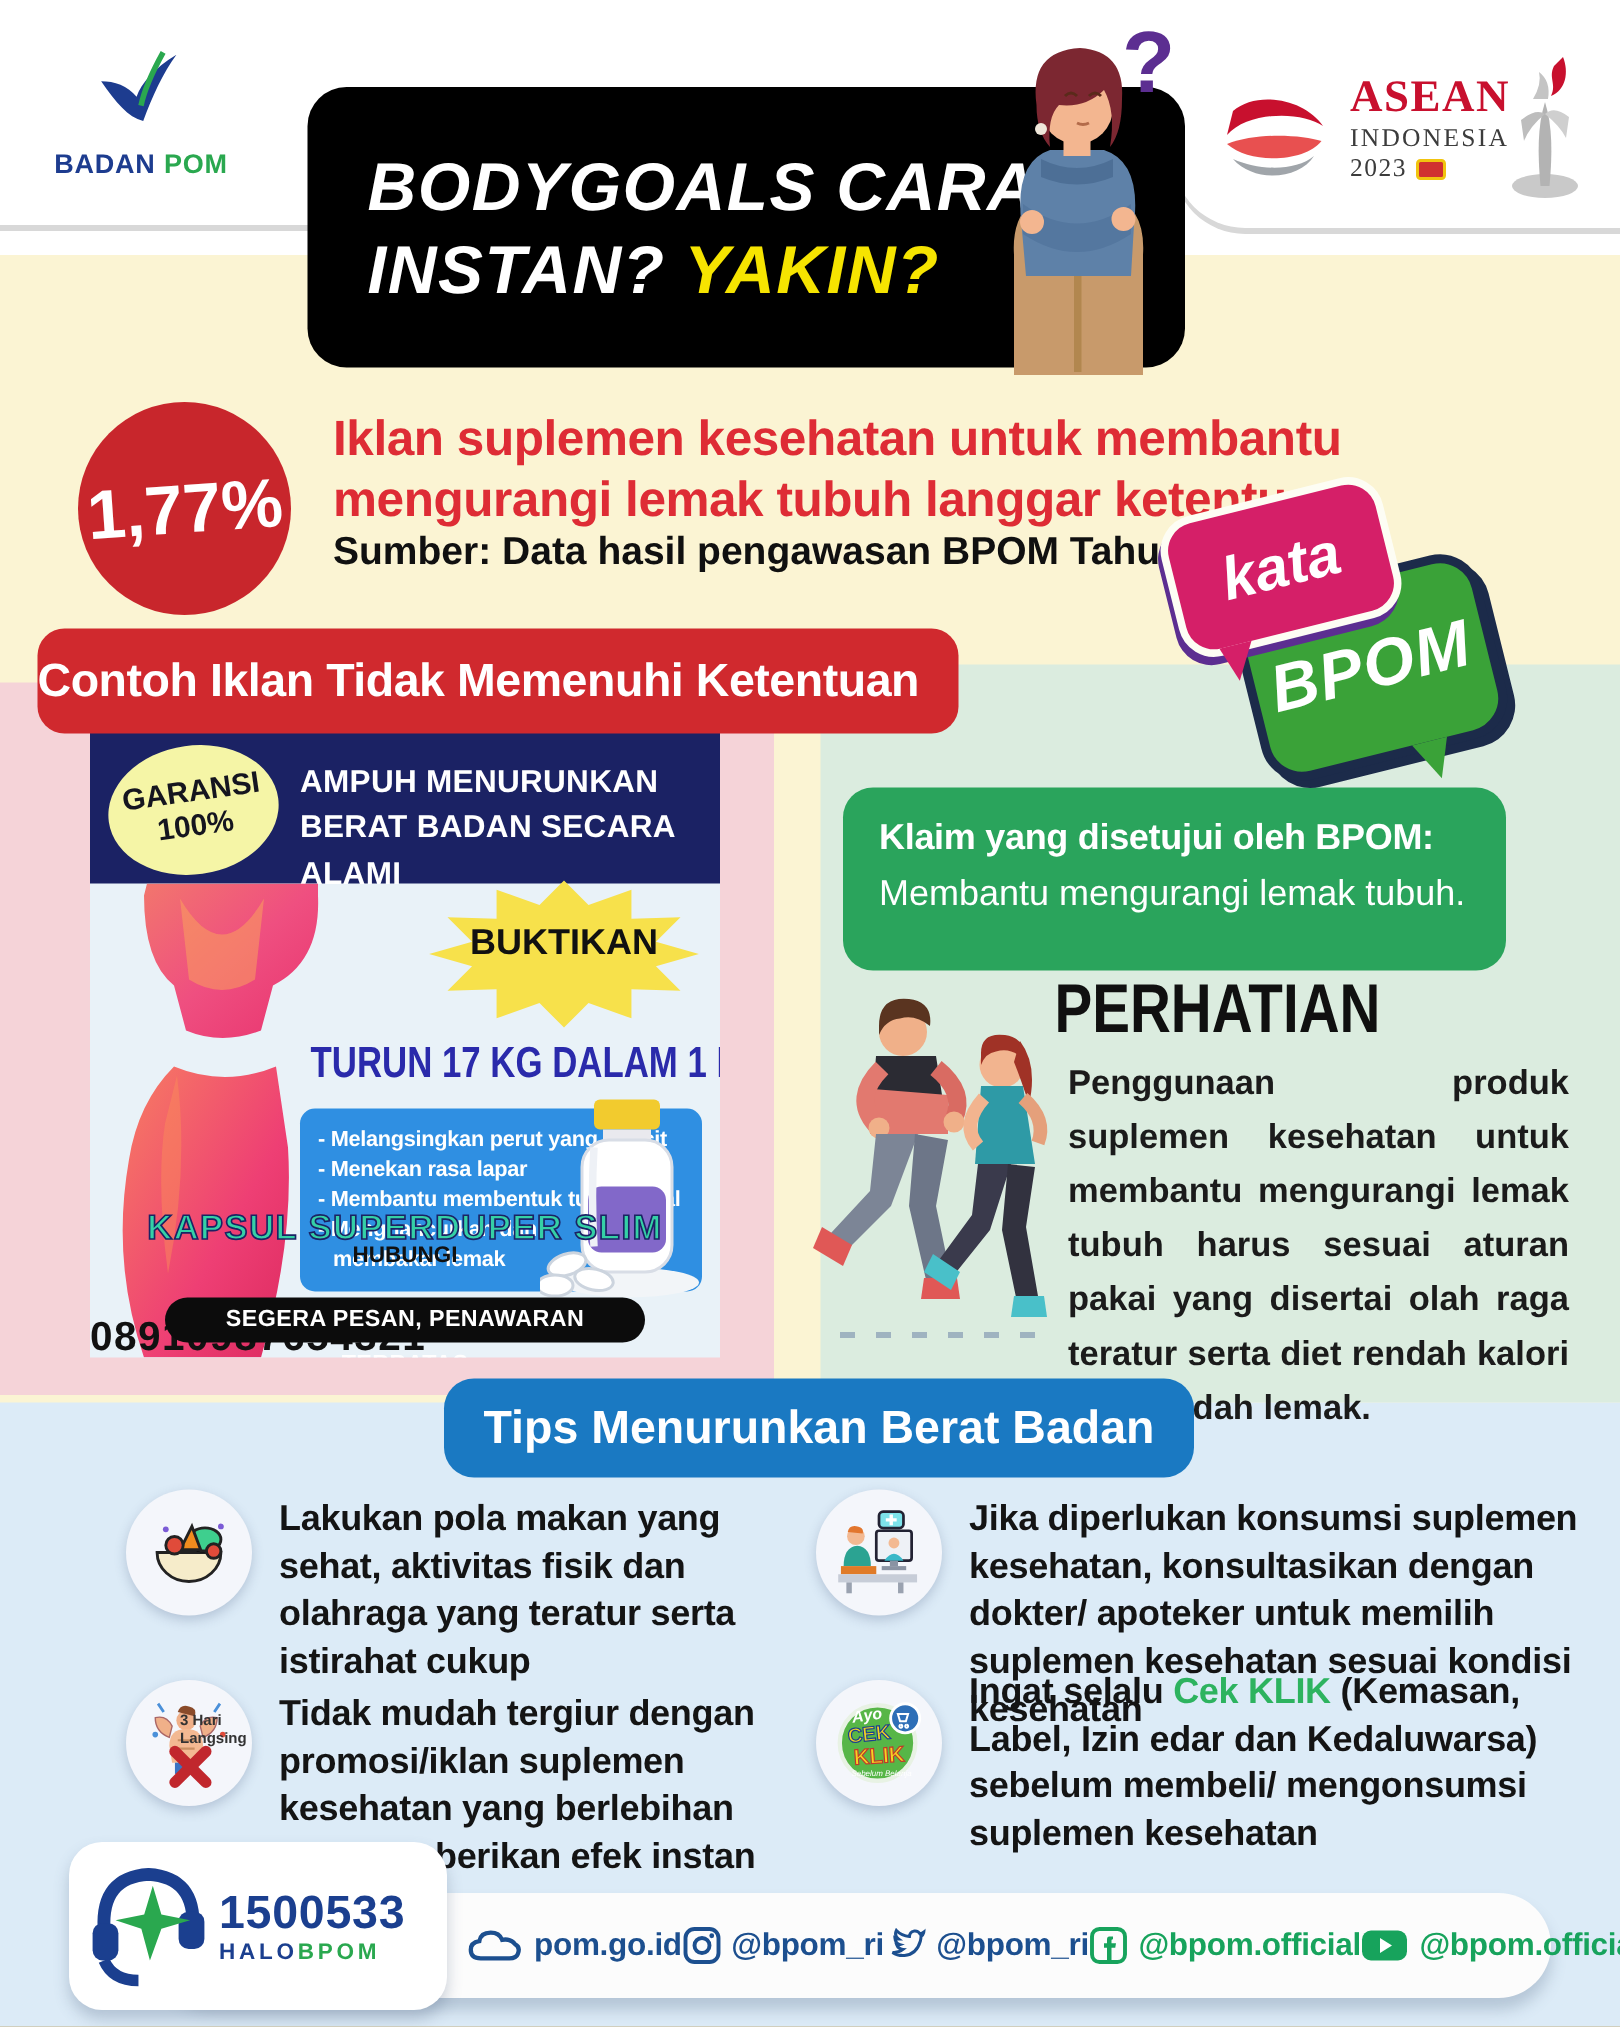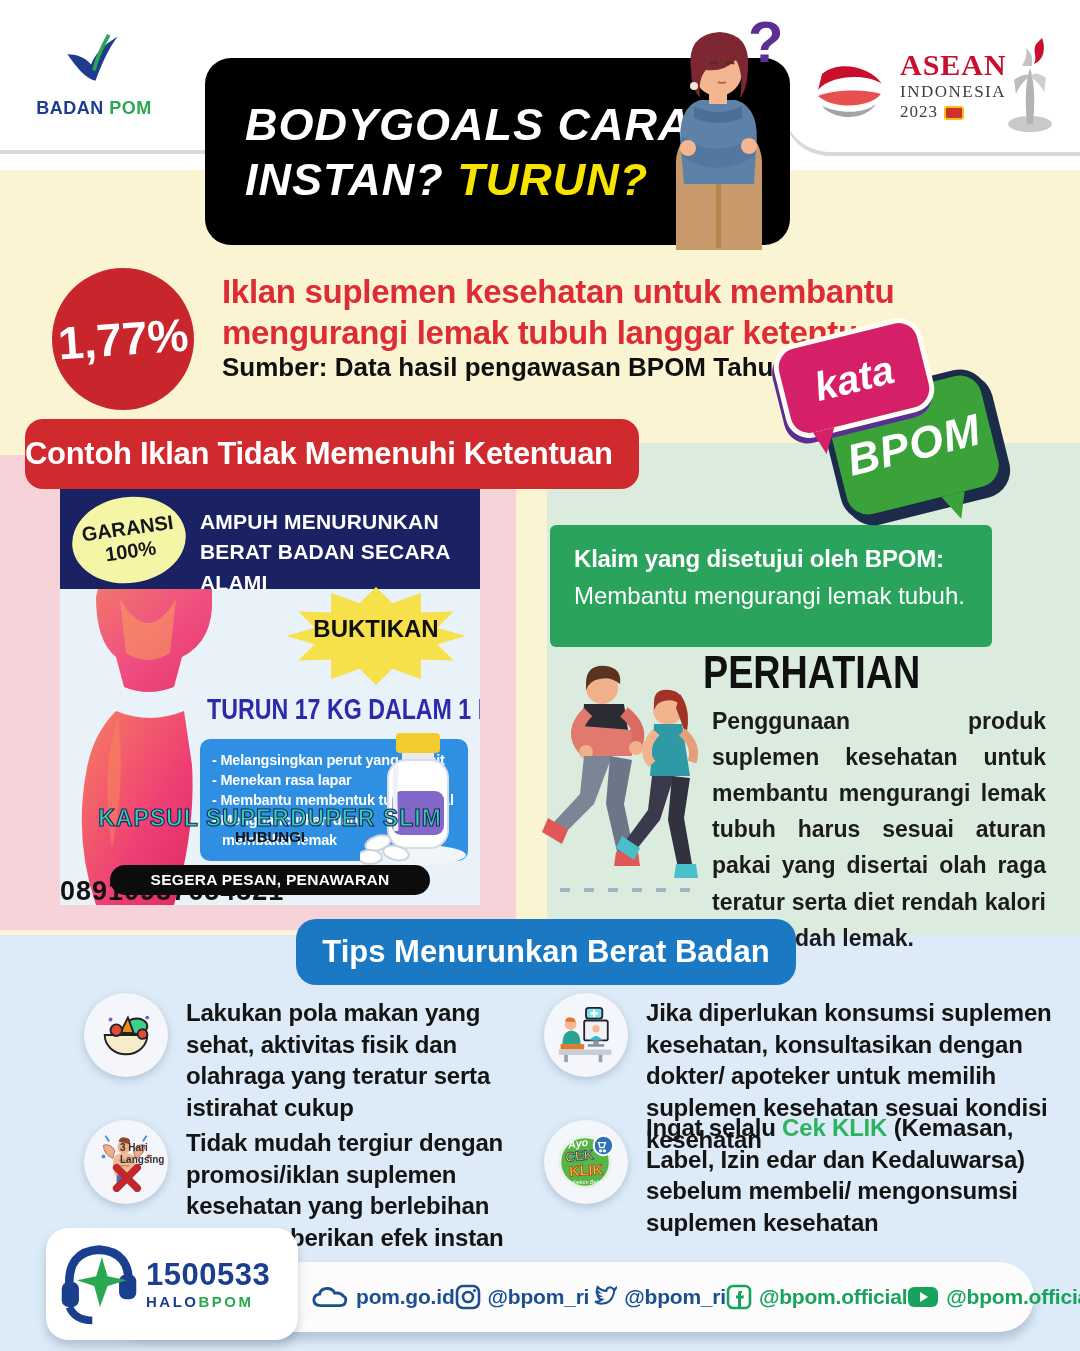--- a/index.html
+++ b/index.html
@@ -64,21 +64,21 @@
   .ad-claim { position:absolute; left:115px; top:206px; width:320px; text-align:center; white-space:nowrap; font-weight:800; font-size:29px; color:#2a2aab; transform:scaleX(.8); }
   .ad-bullets { position:absolute; left:140px; top:252px; width:268px; background:#2f8fe2; border-radius:10px; padding:11px 8px 11px 12px; color:#fff; font-weight:700; font-size:14.5px; line-height:1.38; letter-spacing:-.2px; }
   .ad-bullets .indent { padding-left:10px; }
   .bottle { position:absolute; left:300px; top:240px; width:120px; height:140px; }
   .ad-product { position:absolute; left:0; top:318px; width:420px; text-align:center; font-weight:800; font-size:23px; letter-spacing:1px; color:#35d0a6; -webkit-text-stroke:1.1px #1b2264; }
   .ad-hubungi { position:absolute; left:0; top:341px; width:420px; text-align:center; font-weight:800; font-size:15px; color:#111; }
   .ad-phone { position:absolute; left:0; top:352px; width:420px; text-align:left; font-weight:800; font-size:27px; color:#111; letter-spacing:1px;margin-top:37px; }
   .ad-cta { position:absolute; left:50px; top:378px; width:320px; height:30px; background:#0c0c0c; border-radius:16px; color:#fff; font-weight:800; font-size:15.5px; text-align:center; line-height:30px; letter-spacing:.3px; }
 
   
-  .claim-box { left:550px; top:525px; width:442px; height:122px; background:#2aa45c; border-radius:6px; padding:20px 24px; }
+  .claim-box { left:562px; top:525px; width:442px; height:122px; background:#2aa45c; border-radius:20px; padding:20px 24px; }
   .claim-title { color:#fff; font-weight:800; font-size:24px; letter-spacing:-.2px; }
   .claim-body { color:#fff; font-size:24px; margin-top:9px; }
   .perhatian-title { left:703px; top:645px; font-size:46px; font-weight:800; color:#101010; transform:scaleX(.82); transform-origin:left; white-space:nowrap; }
   .perhatian-body { left:712px; top:703px; width:334px; font-size:23px; font-weight:600; color:#1b1b1b; text-align:justify; line-height:1.57; }
   .runners { left:540px; top:652px; width:180px; height:255px; }
 
   
   .banner-blue { left:296px; top:919px; width:500px; height:66px; background:#1a79c2; border-radius:20px; color:#fff; font-weight:800; font-size:31px; text-align:center; line-height:66px; z-index:4; }
   .tip-icon { width:84px; height:84px; border-radius:50%; background:#f4f6fb; box-shadow:0 3px 8px rgba(60,80,120,.25); display:flex; align-items:center; justify-content:center; }
   .tip-text { font-size:24px; font-weight:600; color:#141414; line-height:1.32; letter-spacing:-.2px; }
@@ -115,21 +115,21 @@
       <path d="M70 4 C60 22 53 38 50 52" stroke="#2aa84f" stroke-width="5" fill="none"></path>
     </svg>
     <div class="brand-text">
       <span class="b1">BADAN</span>
       <span class="b2">POM</span>
     </div>
   </div>
 
   <div class="abs title-box">
     <div class="title-line">BODYGOALS CARA</div>
-    <div class="title-line"><span>INSTAN? </span><span class="title-yellow">TURUN?</span></div>
+    <div class="title-line"><span>INSTAN? </span><span class="title-yellow">YAKIN?</span></div>
   </div>
 
   <svg class="abs woman-hdr" viewBox="0 0 165 230">
     <path d="M40 230 L40 150 Q38 118 62 110 L104 110 Q128 118 126 150 L126 230 Z" fill="#c89a6b"></path>
     <rect x="80" y="150" width="5" height="78" fill="#b2874f"></rect>
     <path d="M45 130 Q40 88 64 80 L100 80 Q125 88 120 130 L118 164 L48 164 Z" fill="#5e81a8"></path>
     <circle cx="82" cy="52" r="24" fill="#f3b690"></circle>
     <path d="M55 50 Q50 14 84 12 Q114 14 112 46 Q112 68 104 78 Q108 54 100 40 Q88 52 70 50 Q62 58 64 78 Q55 68 55 50 Z" fill="#7c2731"></path>
     <circle cx="58" cy="66" r="4" fill="#efe7da"></circle>
     <rect x="73" y="72" width="18" height="12" fill="#f3b690"></rect>

